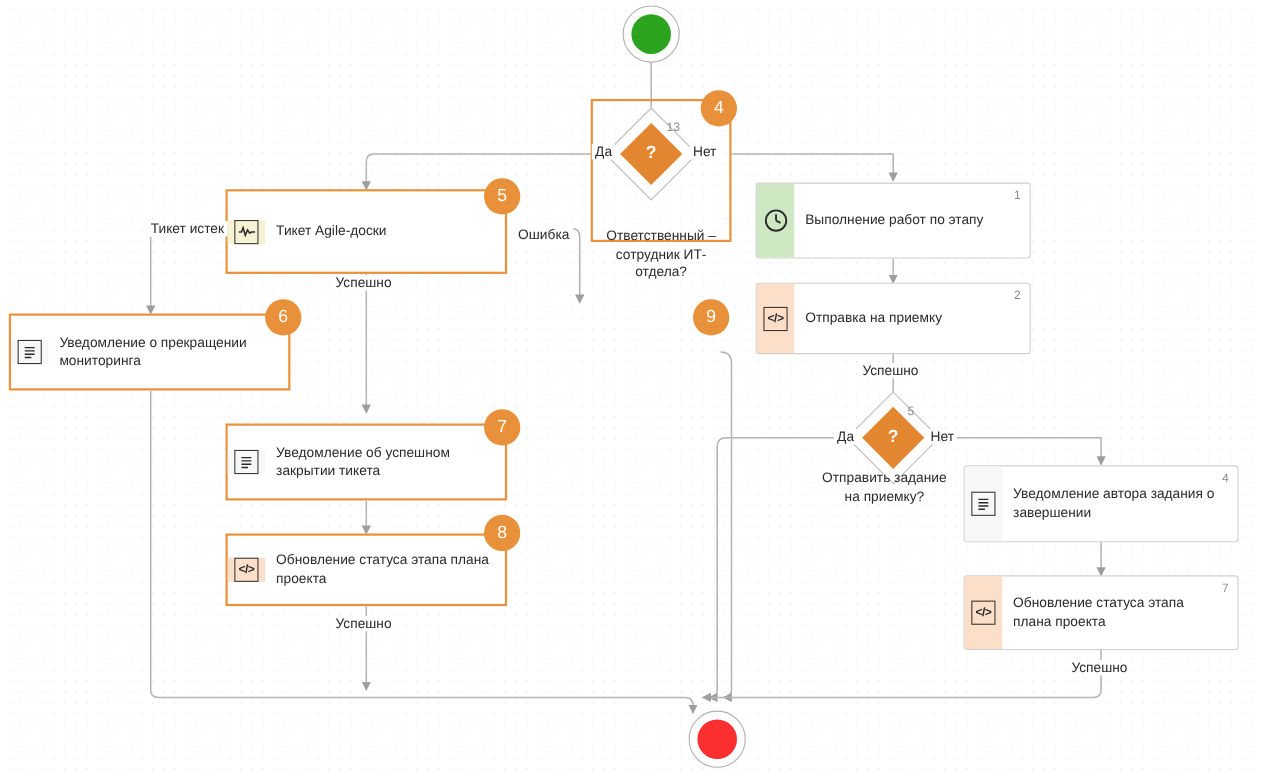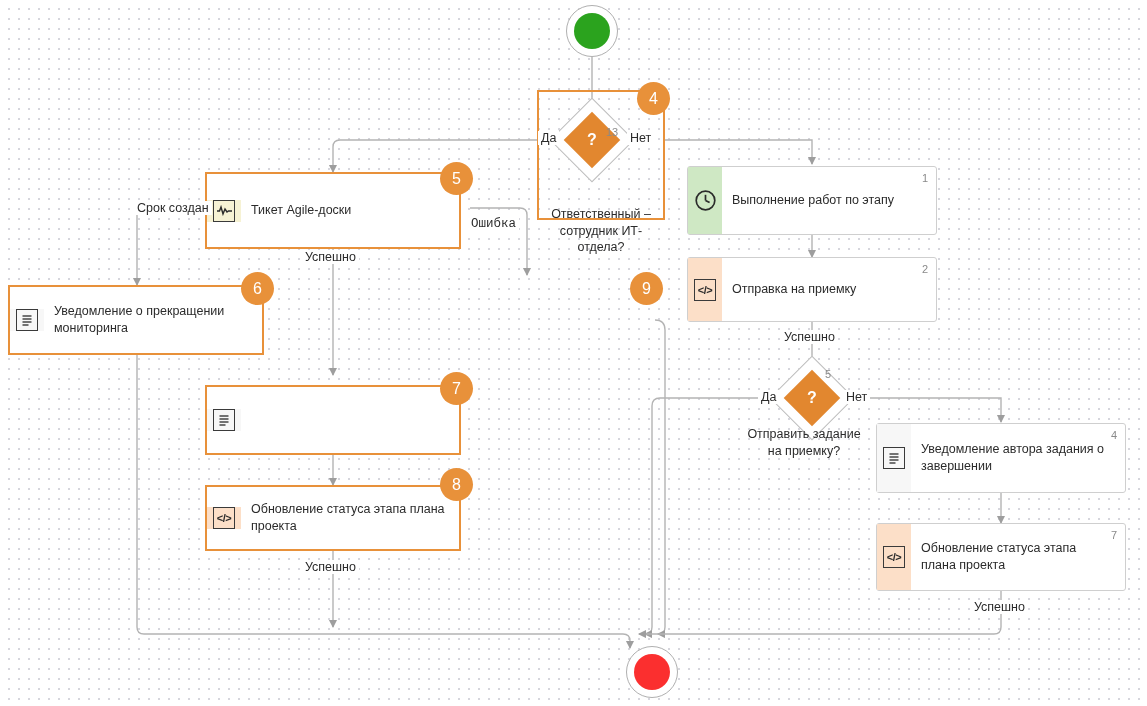--- a/index.html
+++ b/index.html
@@ -232,21 +232,21 @@
 
   <div style="position:absolute; left:537px; top:90px; width:128px; height:130px;
               border:2px solid #e8913a; box-sizing:border-box; background:transparent;"></div>
   <div class="badge-circle" style="left:637px; top:82px;">4</div>
 
   <div class="decision" style="left:559px; top:107px;">
     <div class="outer"></div>
     <div class="inner"></div>
     <div class="qm">?</div>
   </div>
-  <div class="dec-num" style="left:606px; top:126px;">13</div>
+  <div class="dec-num" style="left:606px; top:110px;">13</div>
   <div class="elabel" style="left:538px; top:131px;">Да</div>
   <div class="elabel" style="left:627px; top:131px;">Нет</div>
   <div class="dec-caption" style="left:538px; top:170px; width:126px;margin-top:36px;">Ответственный – сотрудник ИТ-отдела?</div>
 
   <div class="node sel" style="left:205px; top:172px; width:256px; height:77px;">
     <div class="strip" style="background:#f6f2d4;">
       <div class="ibox">
         <svg width="15" height="11" viewBox="0 0 15 11">
           <polyline points="0,6 2.5,6 4,2 6,9 8,4 10,7 11.5,6 15,6" fill="none" stroke="#2b2b2b" stroke-width="1.4"></polyline>
         </svg>
@@ -285,20 +285,23 @@
         <svg width="12" height="14" viewBox="0 0 12 14">
           <g stroke="#2b2b2b" stroke-width="1.3">
             <line x1="1.5" y1="3" x2="10.5" y2="3"></line>
             <line x1="1.5" y1="6" x2="10.5" y2="6"></line>
             <line x1="1.5" y1="9" x2="10.5" y2="9"></line>
             <line x1="1.5" y1="12" x2="7.5" y2="12"></line>
           </g>
         </svg>
       </div>
     </div>
+    <div class="body">
+      <div class="label">Уведомление об успешном закрытии тикета</div>
+    </div>
   </div>
   <div class="badge-circle" style="left:440px; top:372px;">7</div>
 
   <div class="node sel" style="left:205px; top:485px; width:256px; height:66px;">
     <div class="strip" style="background:#fcdfc8;">
       <div class="ibox">
         <span class="icode">&lt;/&gt;</span>
       </div>
     </div>
     <div class="body">
@@ -371,20 +374,20 @@
     <div class="body">
       <div class="label">Обновление статуса этапа плана проекта</div>
     </div>
     <div class="badge-corner">7</div>
   </div>
 
   <div class="terminal" style="left:626px; top:646px;">
     <div class="dot" style="background:#fb2f2f;"></div>
   </div>
 
-  <div class="elabel" style="left:134px; top:201px;">Срок создан</div>
-  <div class="elabel" style="left:468px; top:217px;font-family:Liberation Mono, monospace;">Ошибка</div>
+  <div class="elabel" style="left:134px; top:201px;">Тикет истек</div>
+  <div class="elabel" style="left:468px; top:206px;">Ошибка</div>
   <div class="elabel" style="left:302px; top:250px;">Успешно</div>
   <div class="elabel" style="left:781px; top:330px;">Успешно</div>
   <div class="elabel" style="left:302px; top:560px;">Успешно</div>
   <div class="elabel" style="left:971px; top:600px;">Успешно</div>
 
 </div>
 
 </body></html>

